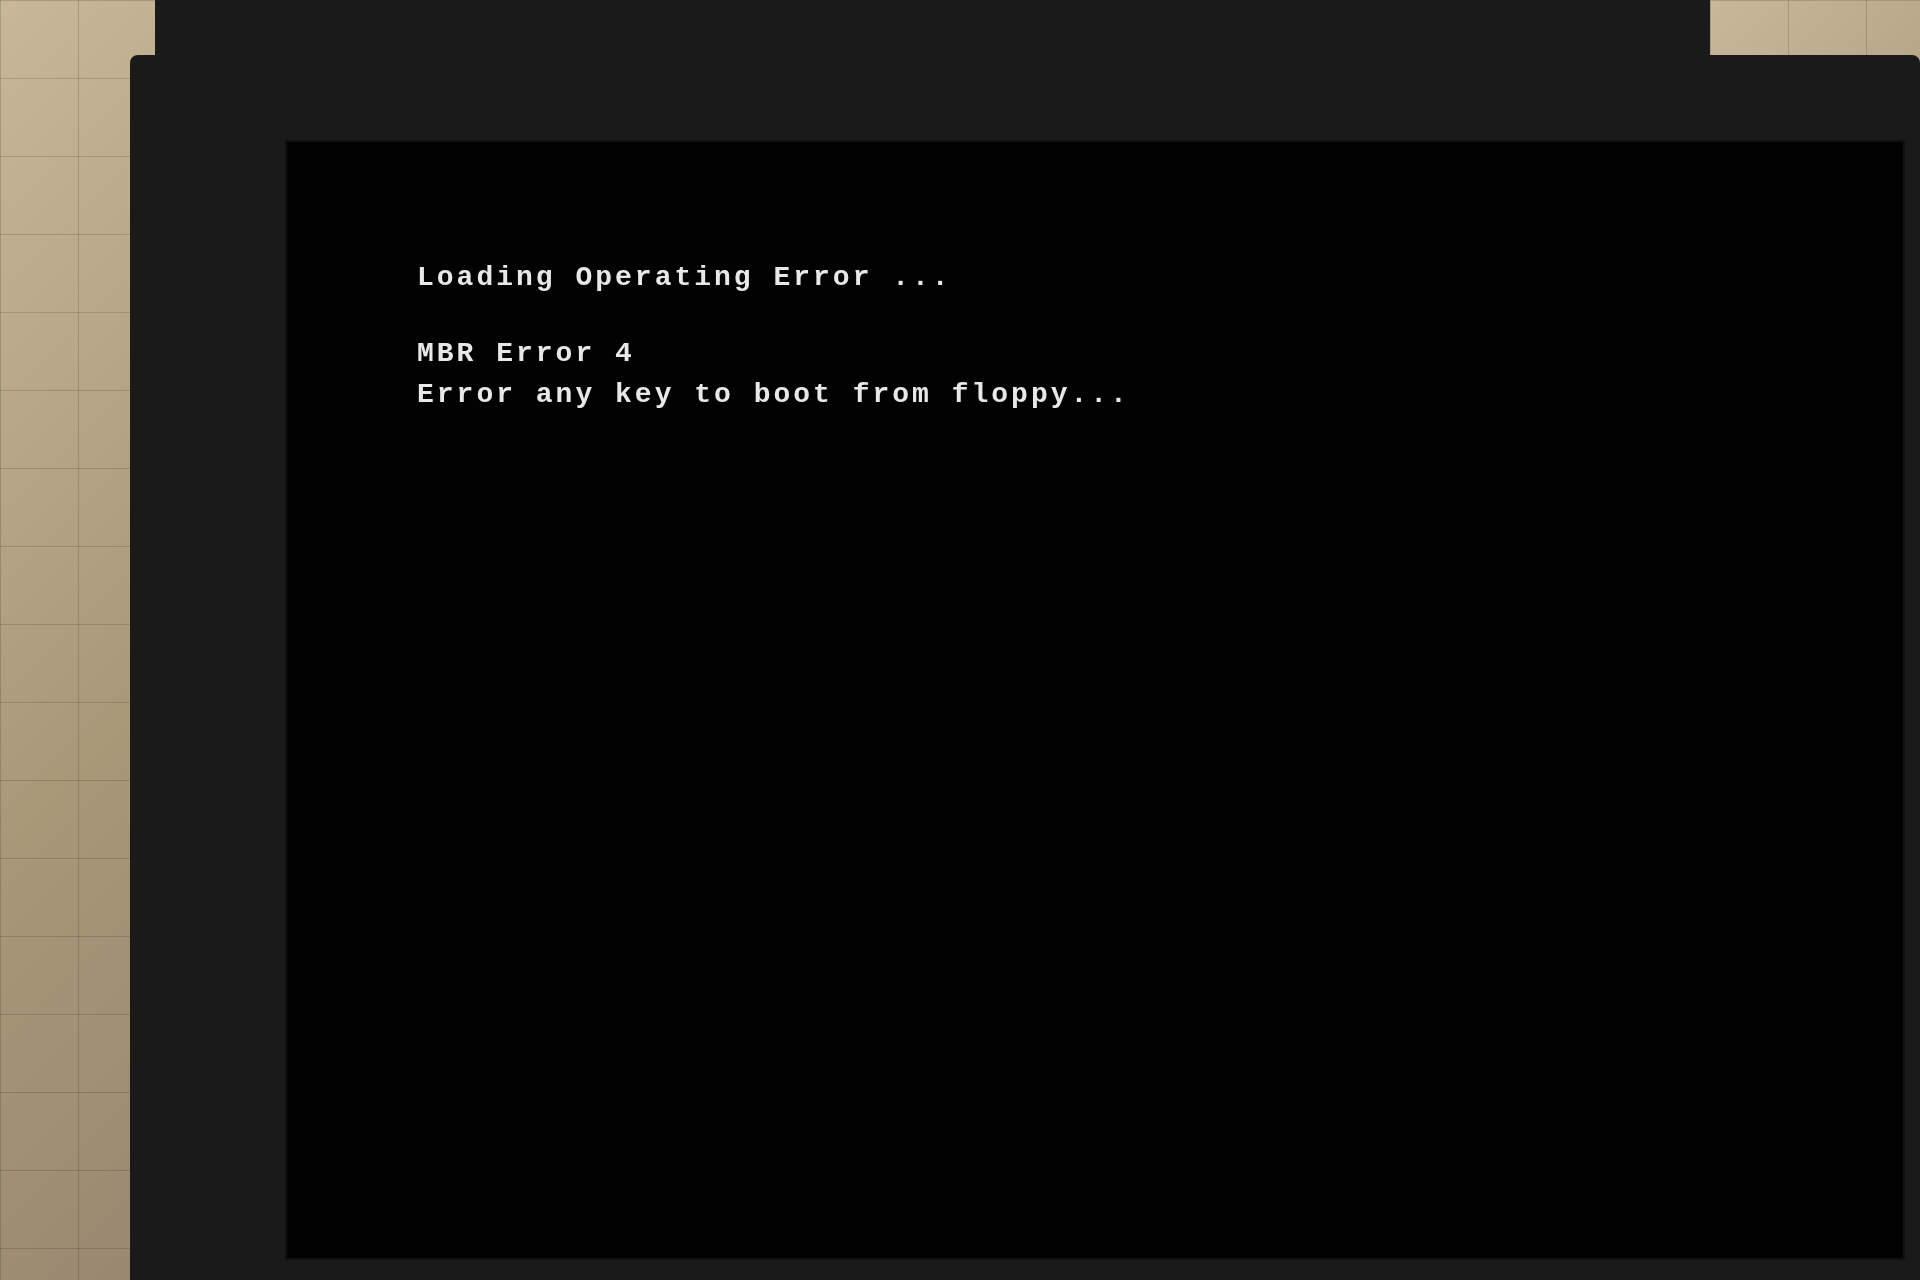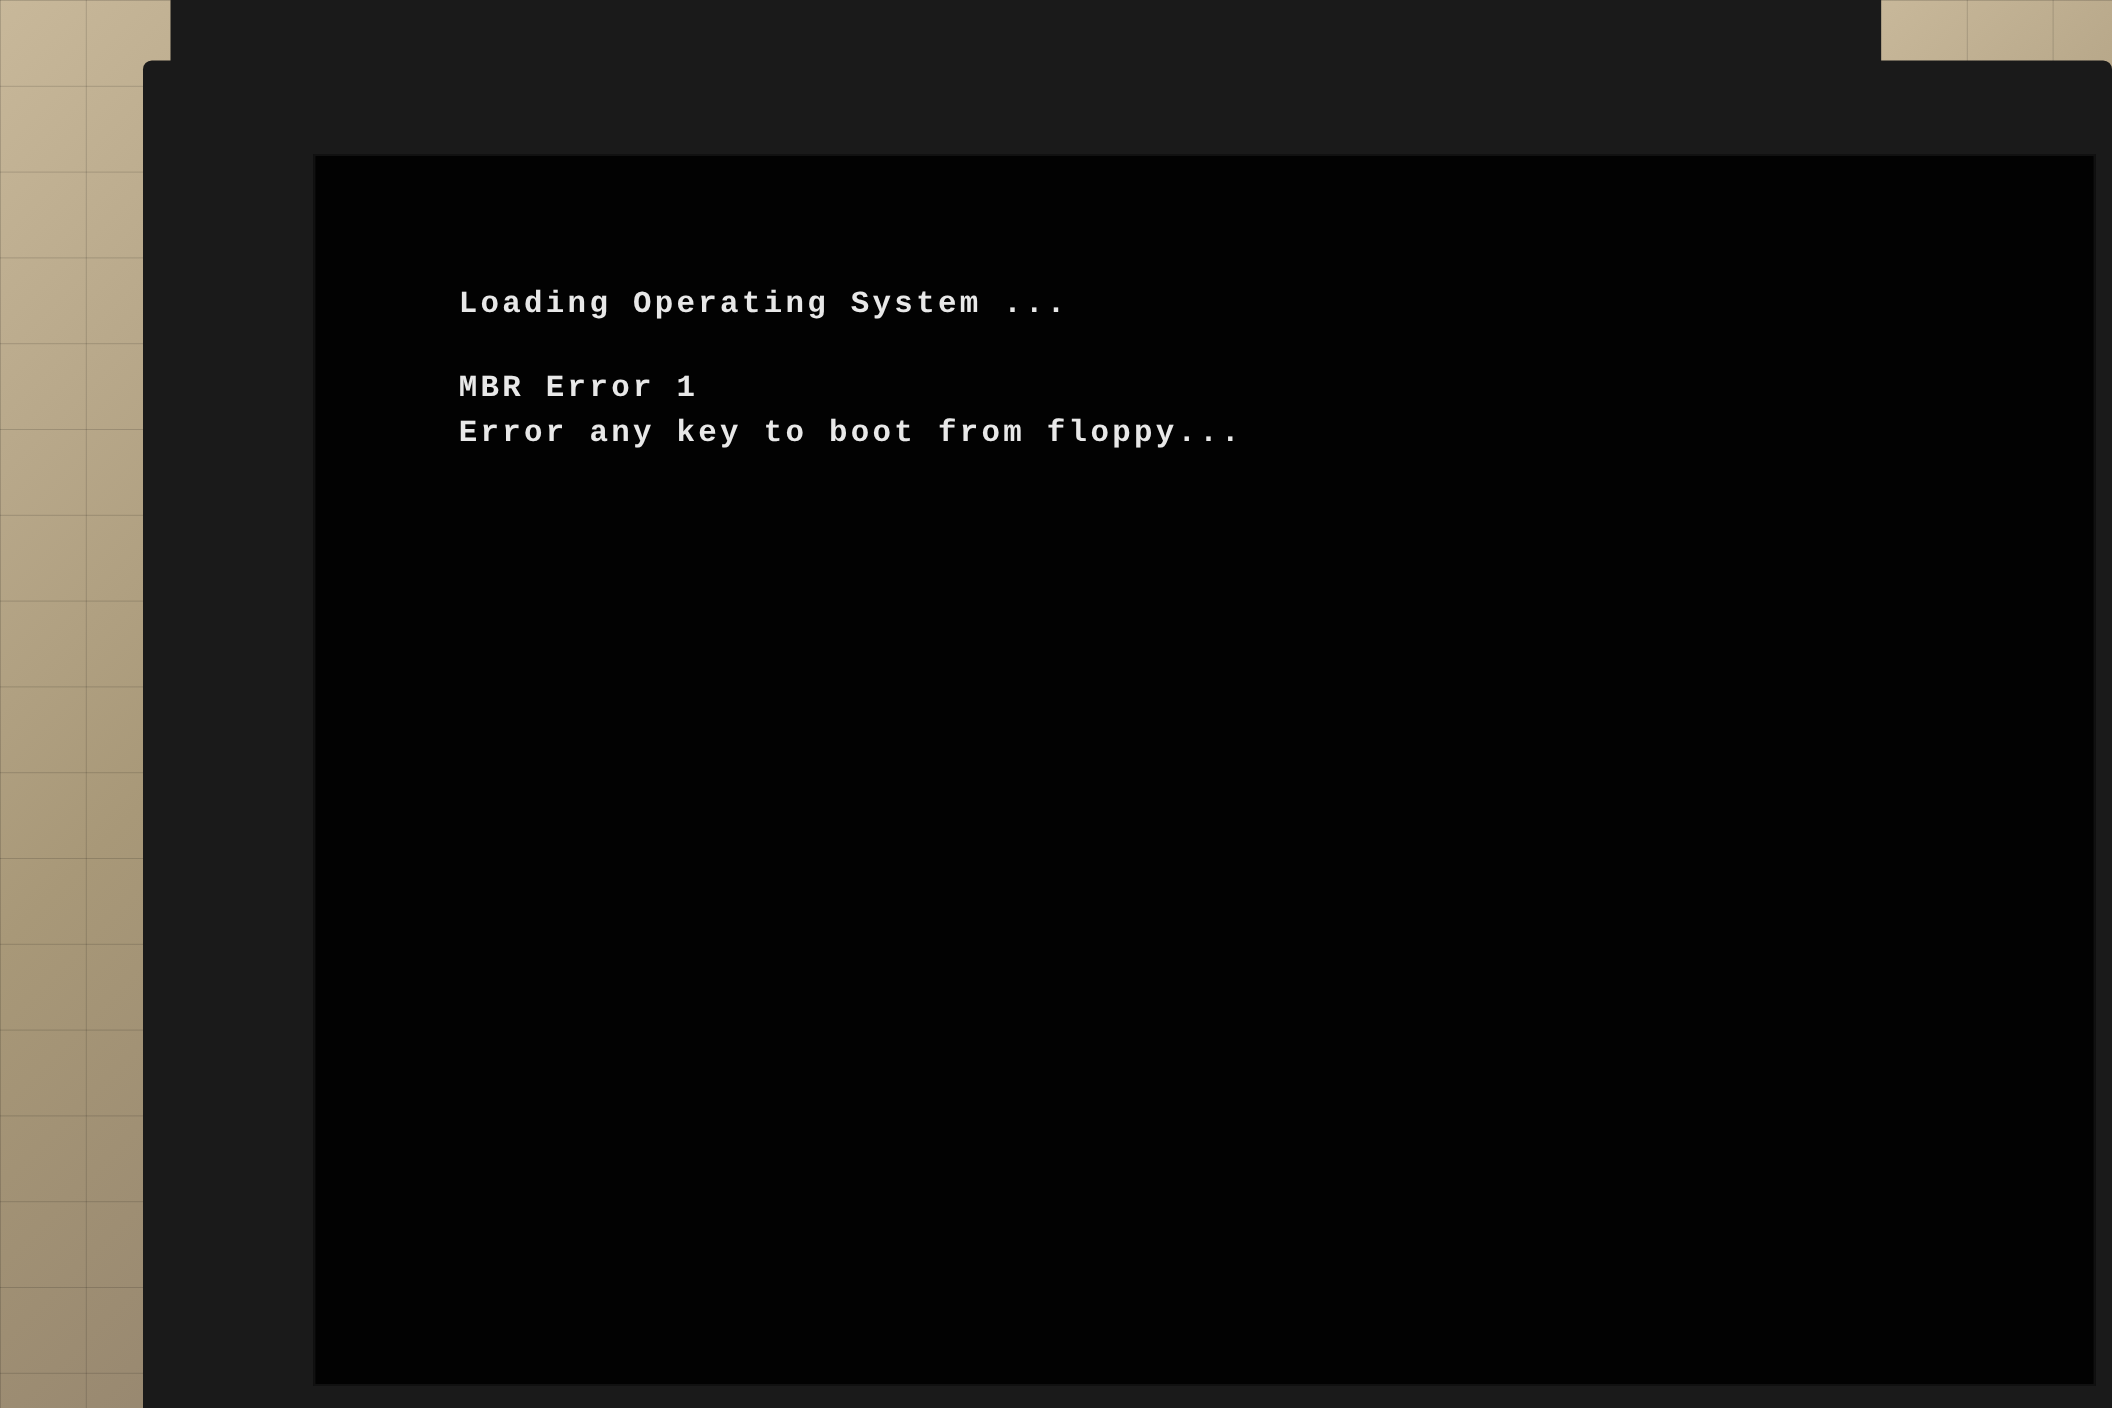--- a/index.html
+++ b/index.html
@@ -139,19 +139,19 @@
 <div class="photo-frame">
 
   <div class="wall-left"></div>
   <div class="wall-top-right"></div>
 
   <div class="monitor-outer">
 
     <div class="monitor-screen">
 
       <div class="screen-content">
-        <div class="line-loading">Loading Operating System ...</div>
-        <div class="line-mbr-error">MBR Error 1</div>
+        <div class="line-loading">Loading Operating Error ...</div>
+        <div class="line-mbr-error">MBR Error 4</div>
         <div class="line-press-any">Error any key to boot from floppy...</div>
       </div>
     </div>
   </div>
 </div>
 
 </body></html>

